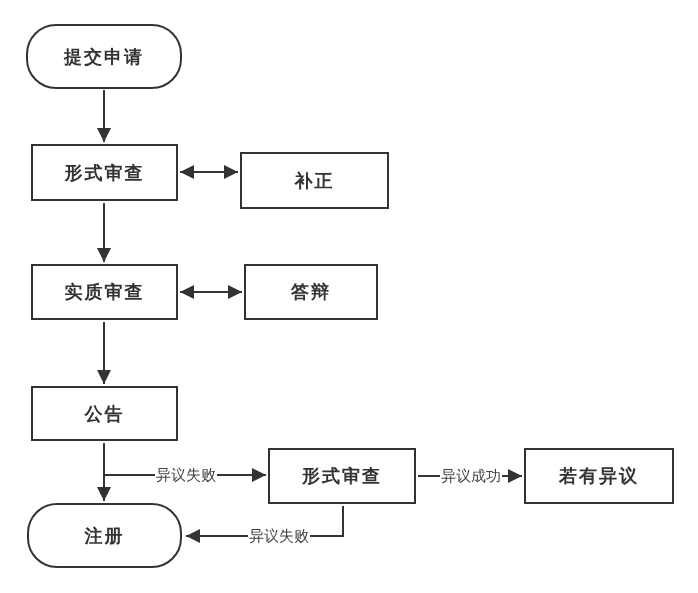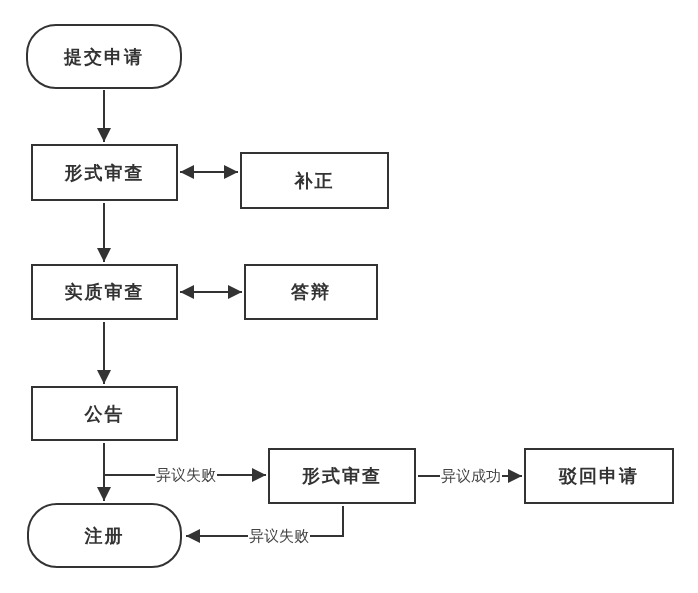--- a/index.html
+++ b/index.html
@@ -93,21 +93,21 @@
   <div class="node n3">实质审查</div>
 
   <div class="node n4">答辩</div>
 
   <div class="node n5">公告</div>
 
   <div class="node rounded n6">注册</div>
 
   <div class="node n7">形式审查</div>
 
-  <div class="node n8">驳回申请</div>
+  <div class="node n8">若有异议</div>
 
   <span class="edge-label el-1">异议失败</span>
 
   <span class="edge-label el-2">异议成功</span>
 
   <span class="edge-label el-3">异议失败</span>
 
 </div>
 
 </body></html>

